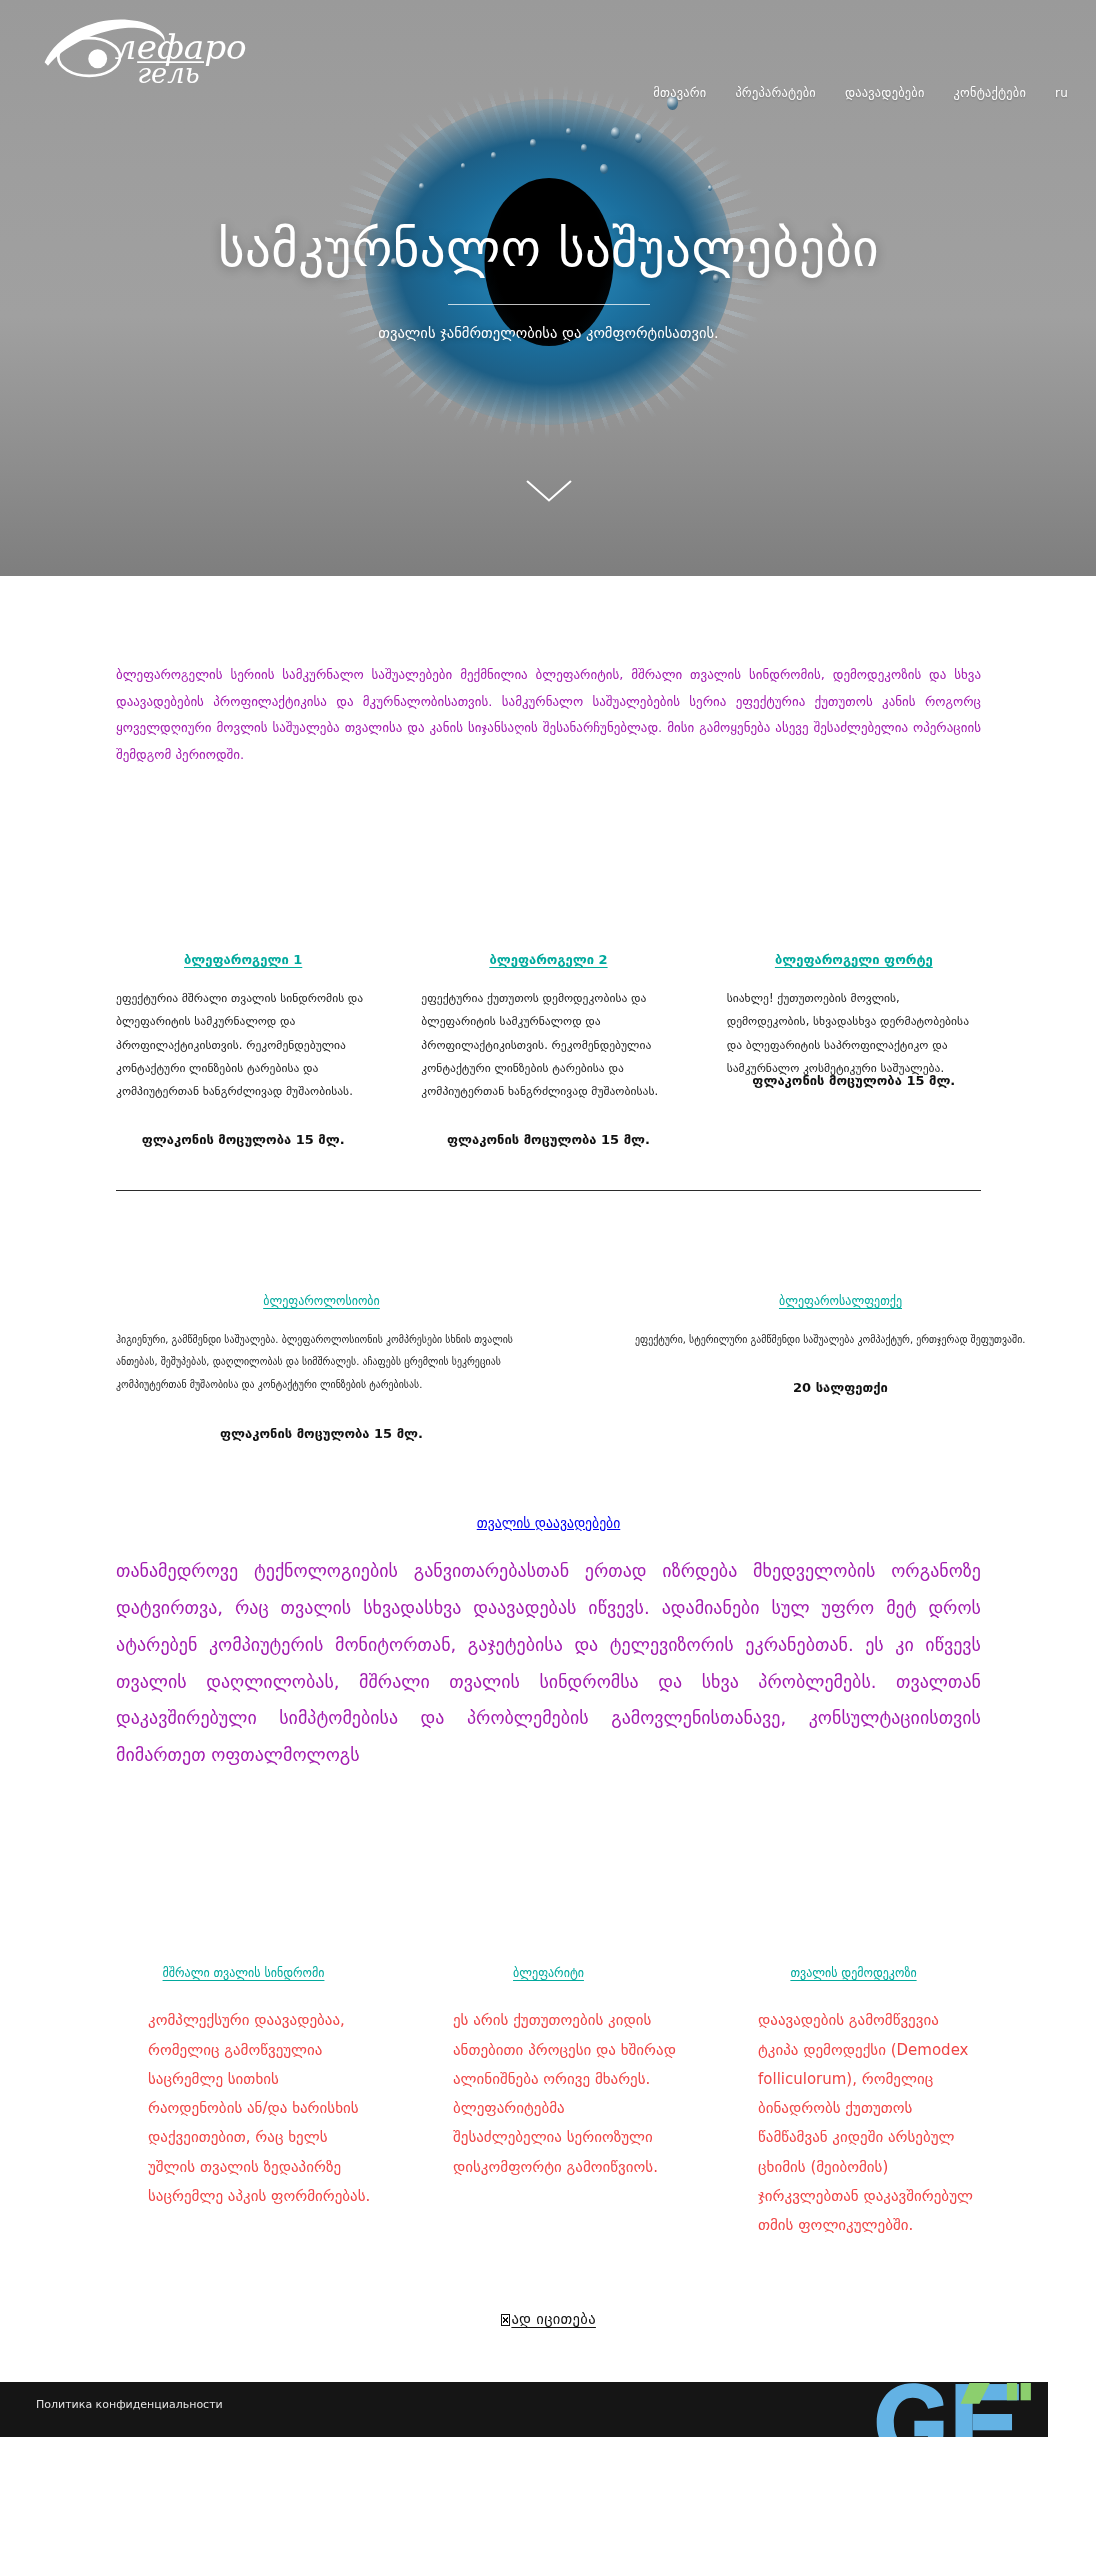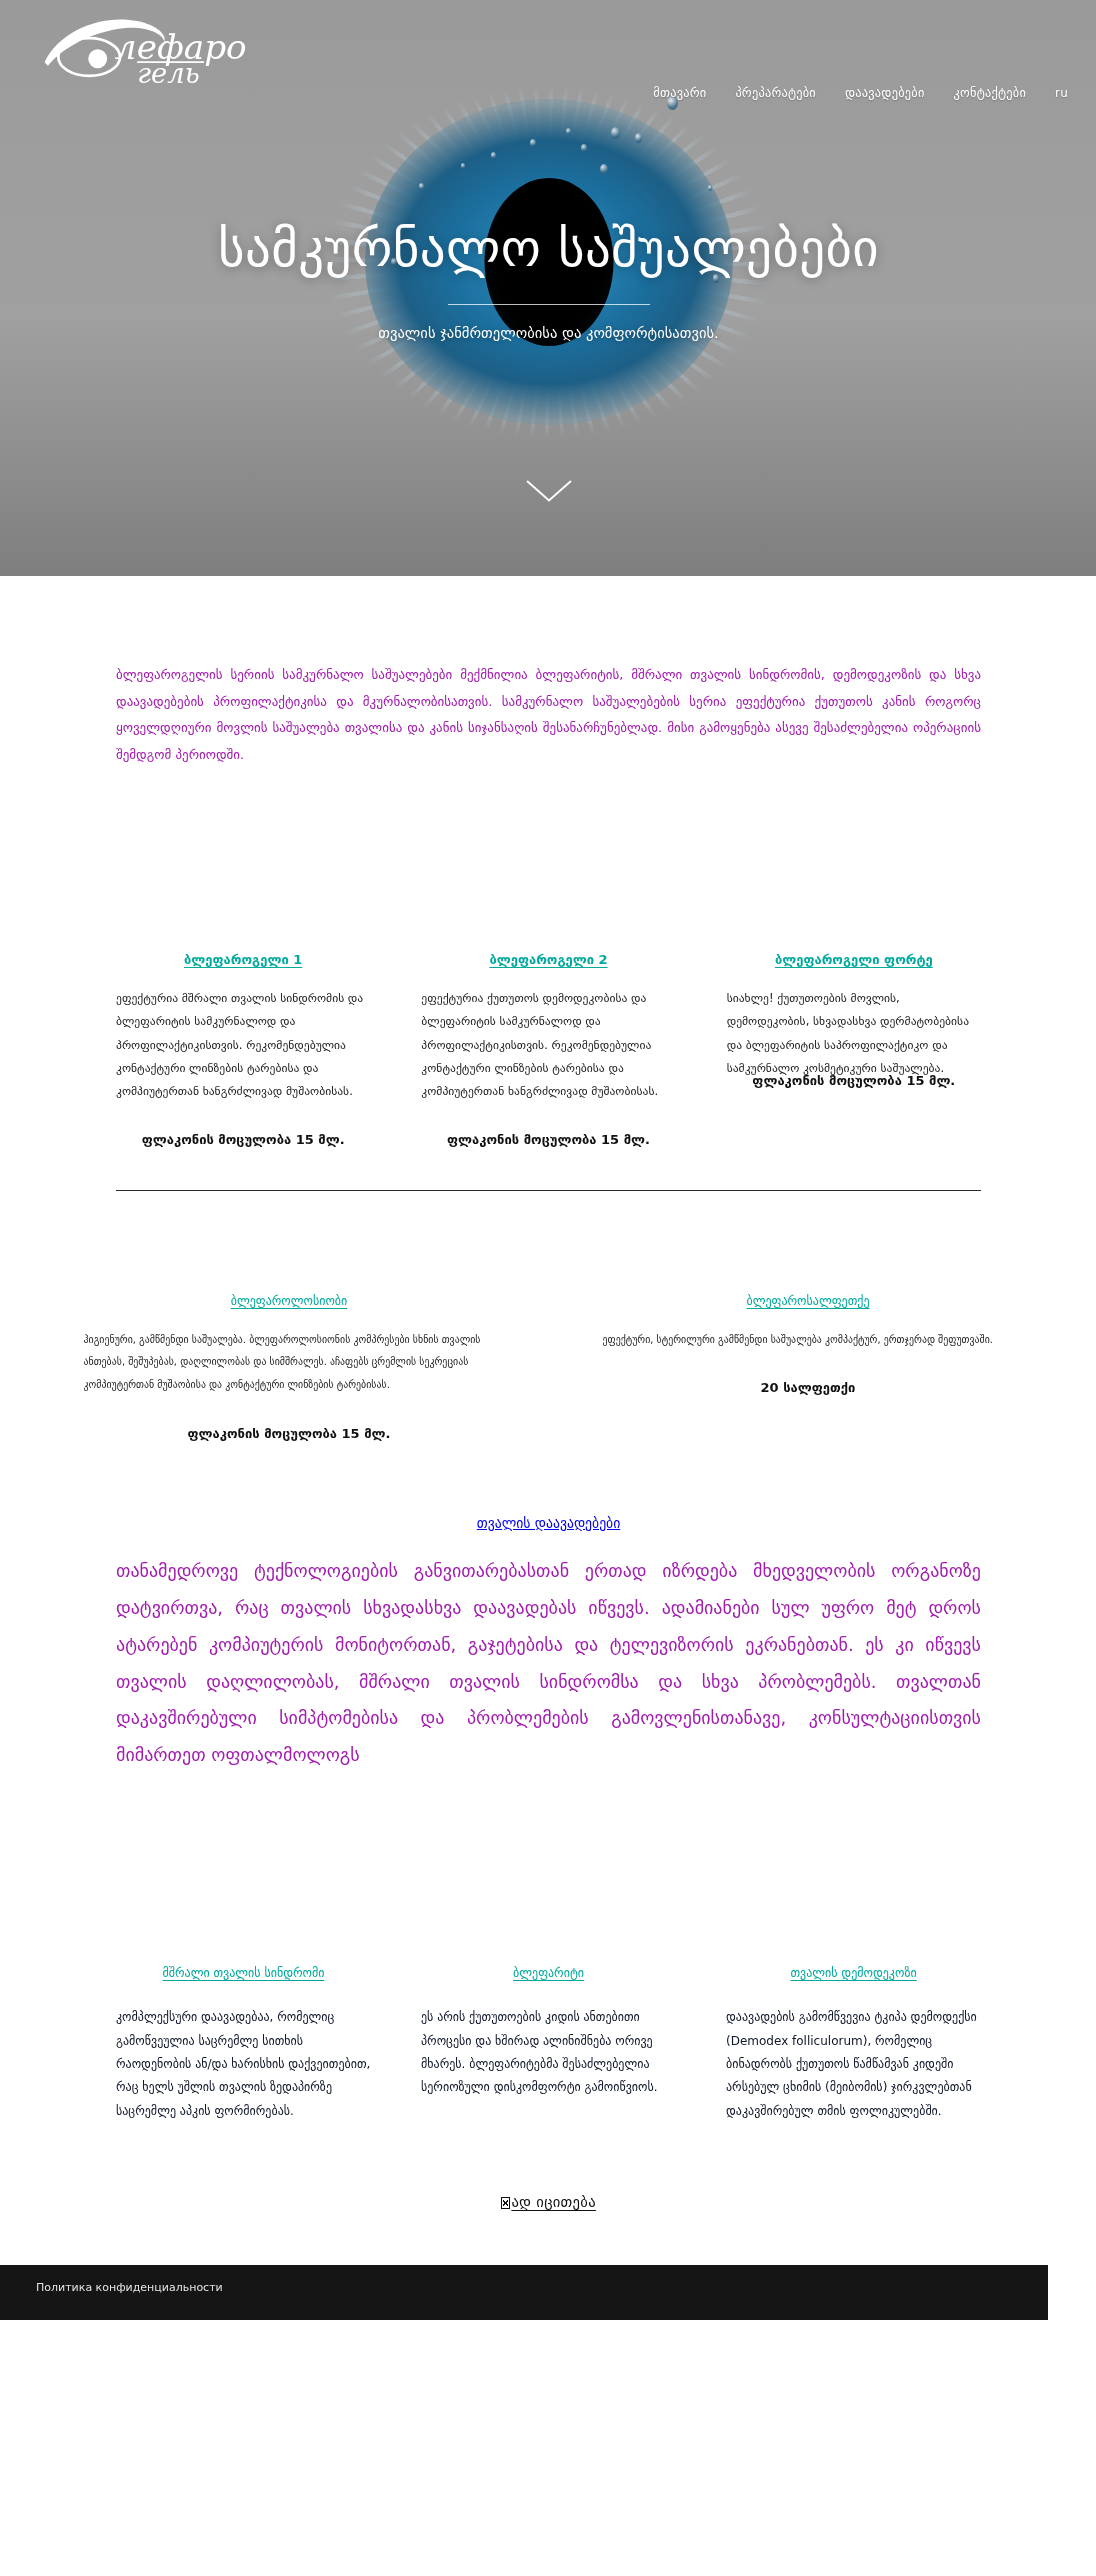--- a/index.html
+++ b/index.html
@@ -145,21 +145,21 @@
   }
 
   .products-row {
     display: flex;
     gap: 51px;
     padding-top: 182px;
     align-items: flex-start;
   }
   .products-row.two {
     padding-top: 101px;
-    justify-content: center;
+    justify-content: space-between;
     gap: 108px;
   }
   .product { flex: 1; text-align: center; }
   .product.wide { flex: 0 0 411px; text-align: left; }
   .product-title {
     display: inline-block;
     color: #00a99d;
     font-size: 13px;
     font-weight: 700;
     text-decoration: underline;
@@ -215,23 +215,24 @@
     text-align: center;
     color: #00a99d;
     font-size: 12px;
     font-weight: 400;
     text-decoration: underline;
     text-underline-offset: 2.6px;
     margin-bottom: 26px;
     cursor: pointer;
   }
   .disease-body {
-    font-size: 12px;
+    font-size: 15px;
     line-height: 1.95;
-    color: #0f172a;
+    color: #ef4444;
+    margin-left: 32px;
   }
 
   .more-wrap { text-align: center; padding-top: 70px; }
   .more-btn {
     background: none;
     border: none;
     font-family: inherit;
     font-size: 14.6px;
     color: #111;
     text-decoration: underline;

